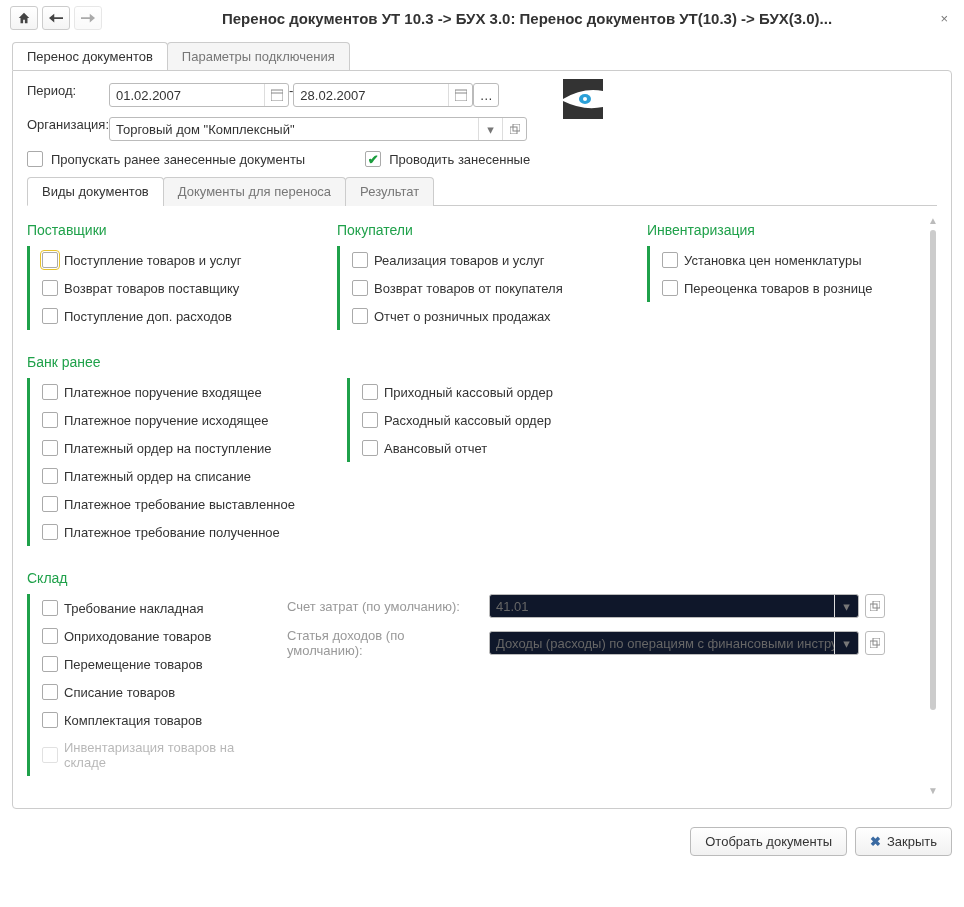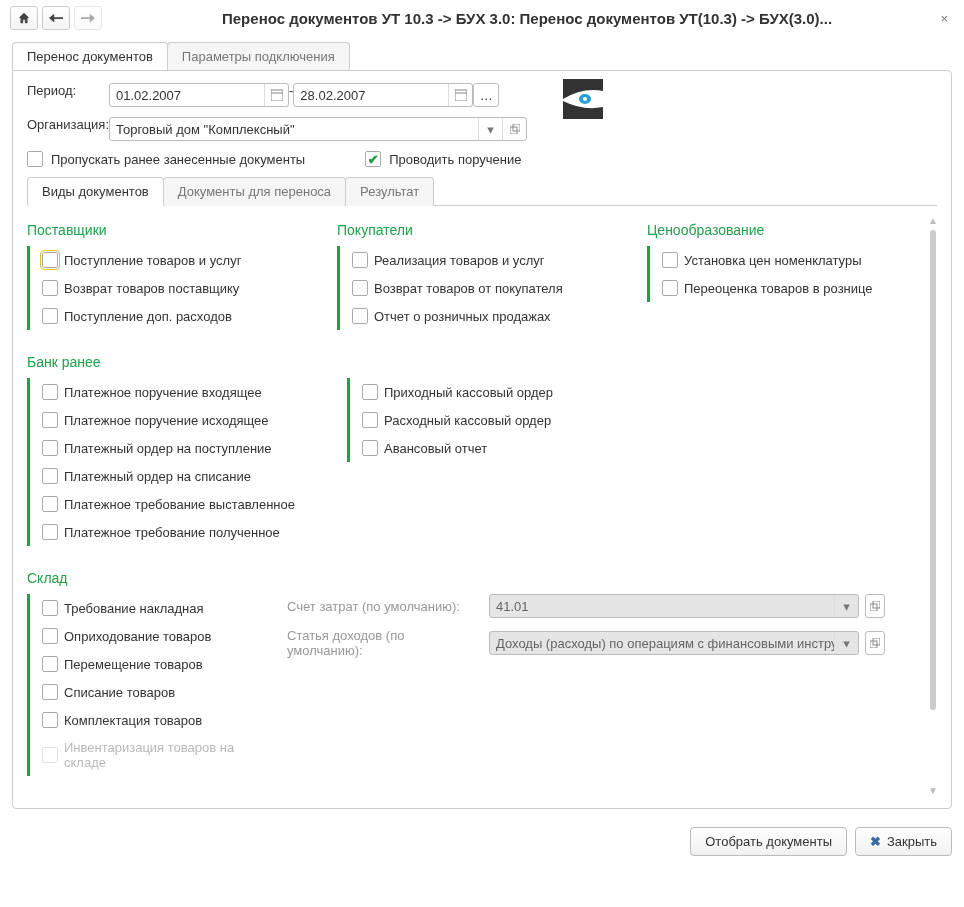--- a/index.html
+++ b/index.html
@@ -225,21 +225,21 @@
     margin-bottom: 10px;
   }
   .gray-lbl { color: #999; width: 196px; font-size: 13px; }
   .wide-input {
     display: flex;
     align-items: center;
     border: 1px solid #bbb;
     width: 370px;
     height: 24px;
     border-radius: 3px;
-    background: #e5e5e5;
+    background: #0f172a;
     color: #666;
   }
   .wide-input span { flex: 1; padding: 0 6px; white-space: nowrap; overflow: hidden; }
   .ext-btn {
     width: 20px;
     height: 24px;
     border: 1px solid #bbb;
     border-radius: 3px;
     display: flex;
     align-items: center;
@@ -365,21 +365,21 @@
   </div>
 
   <div class="checks-row">
     <div class="pair">
       <span class="check"></span>
       <span>Пропускать ранее занесенные документы</span>
     </div>
     <div style="width:20px"></div>
     <div class="pair">
       <span class="check checked"></span>
-      <span>Проводить поручение</span>
+      <span>Проводить занесенные</span>
     </div>
   </div>
 
   <div class="inner-tabs">
     <div class="inner-tab active">Виды документов</div>
     <div class="inner-tab">Документы для переноса</div>
     <div class="inner-tab">Результат</div>
   </div>
 
   <div class="scroll-area">
@@ -413,21 +413,21 @@
               <span class="check"></span>
               <span class="txt">Возврат товаров от покупателя</span>
             </div>
           <div class="item">
               <span class="check"></span>
               <span class="txt">Отчет о розничных продажах</span>
             </div>
         </div>
       </div>
       <div class="col">
-        <div class="group-title">Ценообразование</div>
+        <div class="group-title">Инвентаризация</div>
         <div class="group">
           <div class="item">
               <span class="check"></span>
               <span class="txt">Установка цен номенклатуры</span>
             </div>
           <div class="item">
               <span class="check"></span>
               <span class="txt">Переоценка товаров в рознице</span>
             </div>
         </div>

